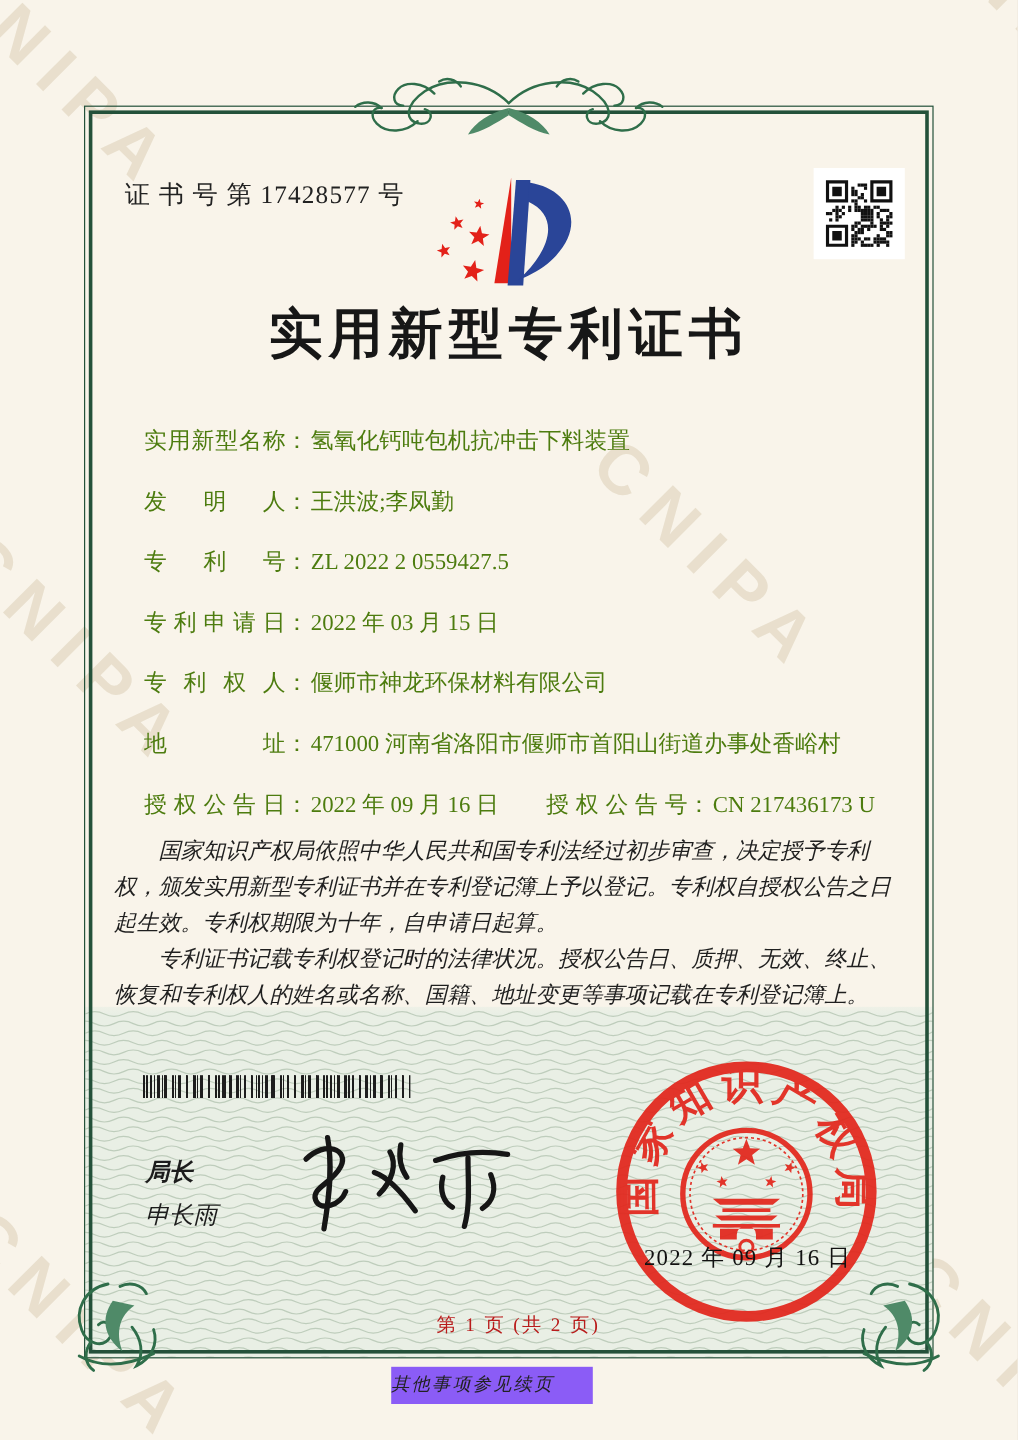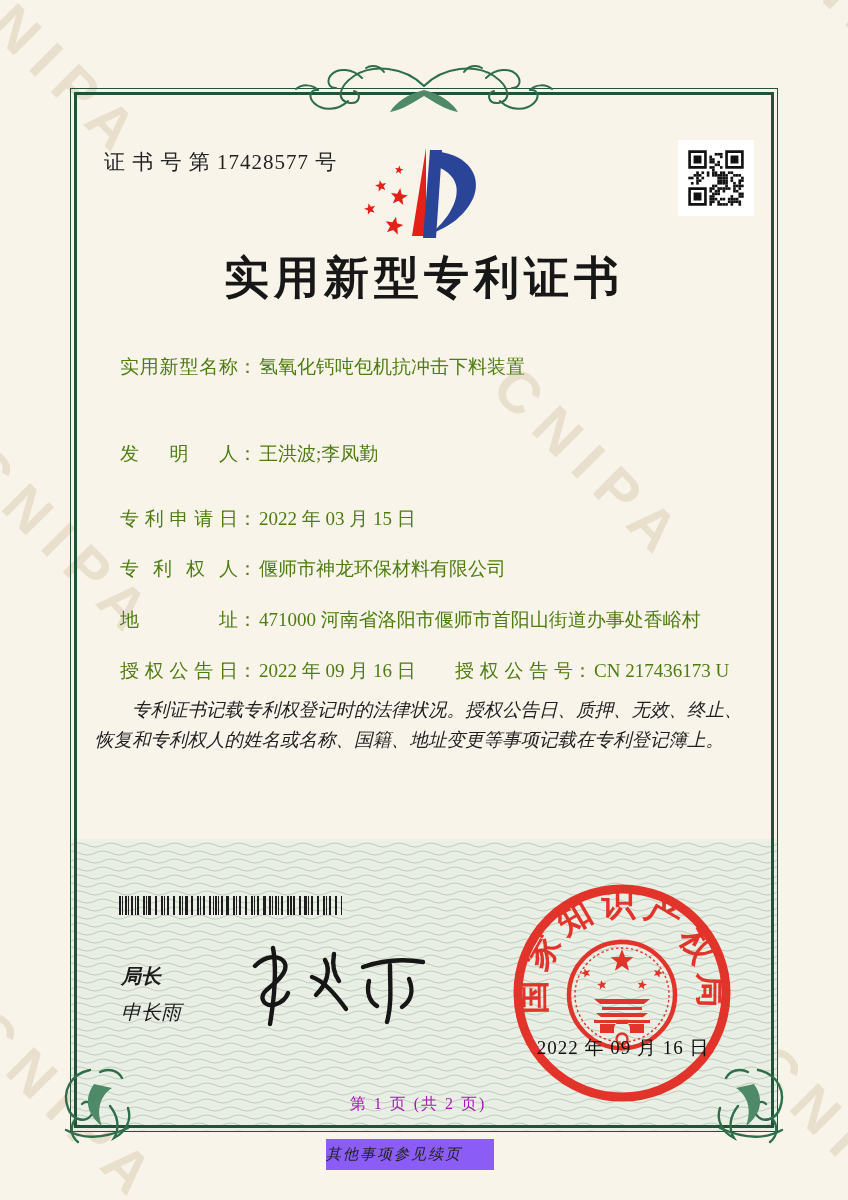--- a/index.html
+++ b/index.html
@@ -71,22 +71,22 @@
   }
   .officer-title{position:absolute;left:121px;top:963px;font-size:20px;font-style:italic;color:#1c1c1c;font-weight:bold;}
   .officer-name{position:absolute;left:121px;top:999px;font-size:20px;font-style:italic;color:#1c1c1c;}
   .signature{position:absolute;left:232px;top:936px;}
   .seal{position:absolute;left:502px;top:873px;}
   .seal-date{
     position:absolute;left:505px;top:1035px;width:236px;text-align:center;
     font-size:19px;color:#111;letter-spacing:1px;white-space:nowrap;
   }
   .pagenum{
-    position:absolute;left:65px;top:1094px;width:706px;text-align:center;
-    font-size:16px;letter-spacing:2px;color:#a21caf;
+    position:absolute;left:79px;top:1094px;width:706px;text-align:center;
+    font-size:16px;letter-spacing:2px;color:#b91c1c;
   }
   .cont-box{
     position:absolute;left:326px;top:1139px;width:168px;height:31px;
     background:#8b5cf6;text-align:left;line-height:31px;
     font-size:15px;font-style:italic;letter-spacing:2px;color:#222;
   }
   .ornament{position:absolute;}
 </style>
 </head>
 <body>
@@ -325,42 +325,46 @@
           <rect x="21" y="22" width="1" height="1"></rect>
         </g>
     </svg>
   </div>
 
   <div class="title">实用新型专利证书</div>
 
   <div class="frow" style="top:354px;">
     <span class="flabel">实用新型名称</span><span class="fsep">：</span><span>氢氧化钙吨包机抗冲击下料装置</span>
   </div>
-  <div class="frow" style="top:405px;margin-top:36px;">
+  <div class="frow" style="top:405px;">
     <span class="flabel">发明人</span><span class="fsep">：</span><span>王洪波;李凤勤</span>
+  </div>
+  <div class="frow" style="top:455px;">
+    <span class="flabel">专利号</span><span class="fsep">：</span><span>ZL 2022 2 0559427.5</span>
   </div>
   <div class="frow" style="top:506px;">
     <span class="flabel">专利申请日</span><span class="fsep">：</span><span>2022 年 03 月 15 日</span>
   </div>
   <div class="frow" style="top:556px;">
     <span class="flabel">专利权人</span><span class="fsep">：</span><span>偃师市神龙环保材料有限公司</span>
   </div>
   <div class="frow" style="top:607px;">
     <span class="flabel">地址</span><span class="fsep">：</span><span>471000 河南省洛阳市偃师市首阳山街道办事处香峪村</span>
   </div>
   <div class="frow" style="top:658px;width:660px;">
     <span>
       <span class="flabel">授权公告日</span><span class="fsep">：</span><span>2022 年 09 月 16 日</span>
     </span>
     <span class="grant-no">
       <span class="flabel">授权公告号</span><span class="fsep">：</span><span>CN 217436173 U</span>
     </span>
   </div>
 
   <div class="paras">
+    <p>国家知识产权局依照中华人民共和国专利法经过初步审查，决定授予专利权，颁发实用新型专利证书并在专利登记簿上予以登记。专利权自授权公告之日起生效。专利权期限为十年，自申请日起算。</p>
     <p>专利证书记载专利权登记时的法律状况。授权公告日、质押、无效、终止、恢复和专利权人的姓名或名称、国籍、地址变更等事项记载在专利登记簿上。</p>
   </div>
 
   <div class="barcode"></div>
 
   <div class="officer-title">局长</div>
   <div class="officer-name">申长雨</div>
 
   <svg class="signature" width="210" height="100" viewBox="0 0 200 100">
     <g fill="none" stroke="#161616" stroke-width="4.4" stroke-linecap="round">

